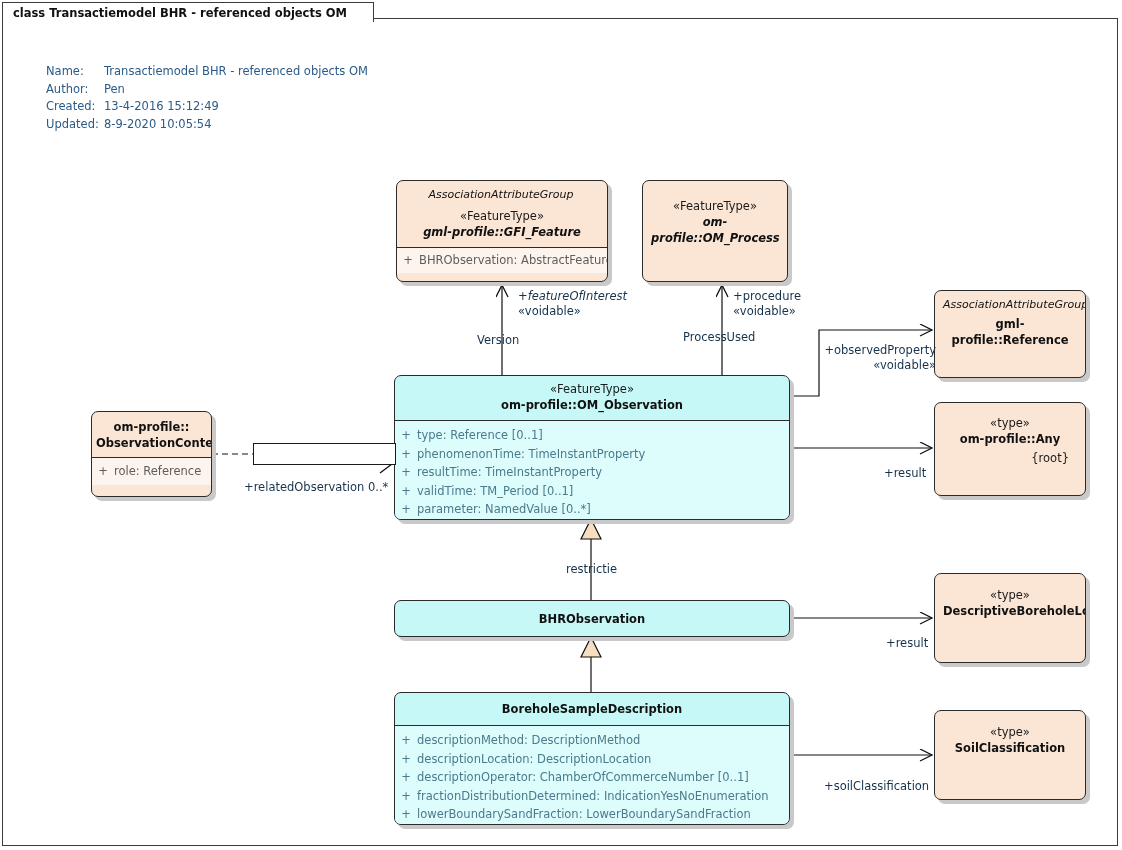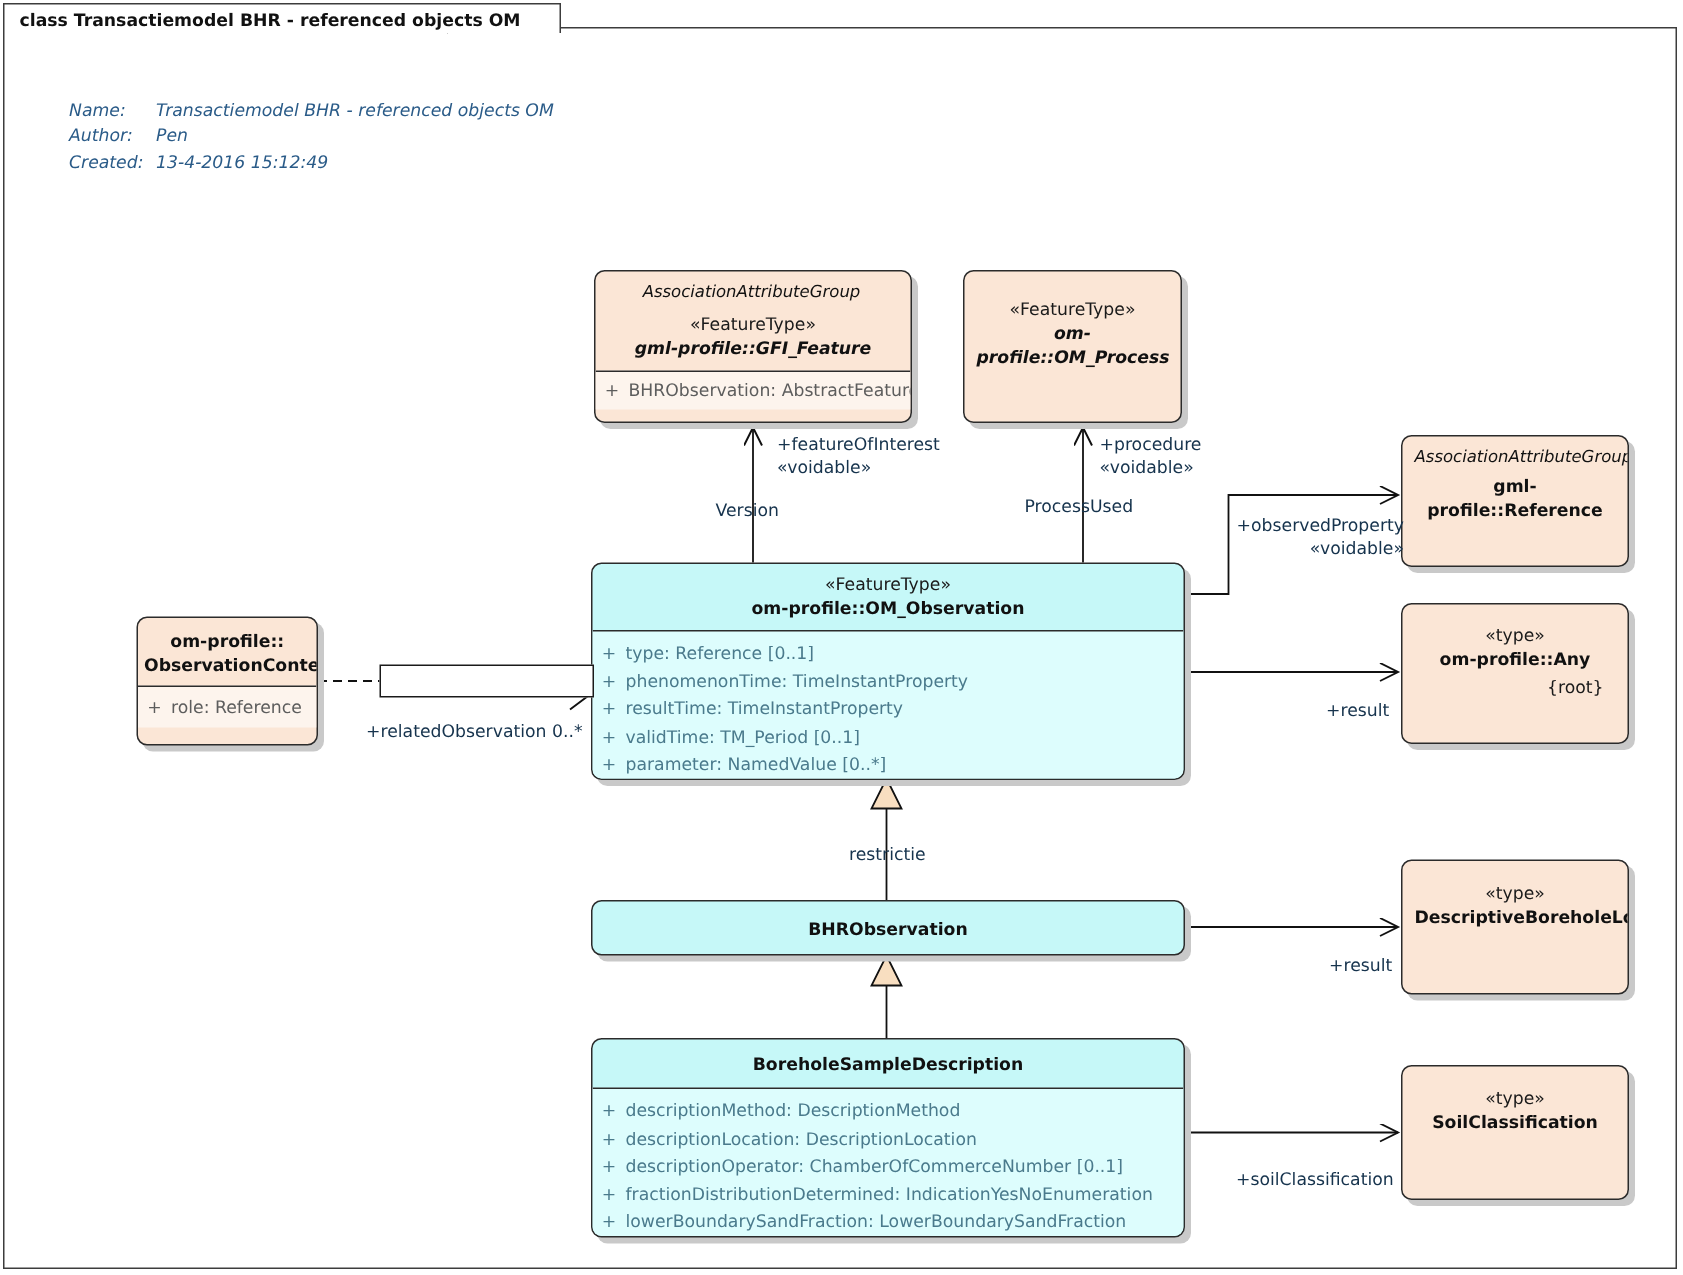--- a/index.html
+++ b/index.html
@@ -24,21 +24,21 @@
     font-size:11.5px;font-weight:bold;color:#111;
     white-space:nowrap;
     z-index:6;
   }
   .tab-slant{
     position:absolute;top:2px;left:297px;width:20px;height:21px;z-index:5;
   }
 
   
   .meta{position:absolute;left:46px;top:64px;font-size:11.5px;color:#2a5b88;}
-  .meta-row{display:flex;height:17.5px;align-items:center;font-style:italic;}
+  .meta-row{display:flex;height:17.5px;}
   .meta-key{width:58px;color:#2a5b88;}
   .meta-val{color:#2a5b88;}
 
   
   svg.edges{position:absolute;left:0;top:0;width:1122px;height:850px;overflow:visible;}
 
   
   .node{position:absolute;box-sizing:border-box;}
   .node .shadow{
     position:absolute;left:4px;top:4px;right:-4px;bottom:-4px;
@@ -97,20 +97,24 @@
       <span class="meta-val">Transactiemodel BHR - referenced objects OM</span>
     </div>
     <div class="meta-row">
       <span class="meta-key">Author:</span>
       <span class="meta-val">Pen</span>
     </div>
     <div class="meta-row">
       <span class="meta-key">Created:</span>
       <span class="meta-val">13-4-2016 15:12:49</span>
     </div>
+    <div class="meta-row">
+      <span class="meta-key">Updated:</span>
+      <span class="meta-val">8-9-2020 10:05:54</span>
+    </div>
   </div>
 
   <svg class="edges">
     <defs>
       <marker id="openarrow" markerWidth="16" markerHeight="16" refX="13" refY="6" orient="auto" markerUnits="userSpaceOnUse">
         <polyline points="1,0 13,6 1,12" fill="none" stroke="#111" stroke-width="1.3"></polyline>
       </marker>
       <marker id="openarrow-up" markerWidth="16" markerHeight="16" refX="13" refY="6" orient="auto" markerUnits="userSpaceOnUse">
         <polyline points="1,0 13,6 1,12" fill="none" stroke="#111" stroke-width="1.3"></polyline>
       </marker>
@@ -151,21 +155,21 @@
 
     <g>
       <line x1="790" y1="618" x2="932" y2="618" stroke="#111" stroke-width="1.2" marker-end="url(#openarrow)"></line>
     </g>
 
     <g>
       <line x1="790" y1="755" x2="932" y2="755" stroke="#111" stroke-width="1.2" marker-end="url(#openarrow)"></line>
     </g>
   </svg>
 
-  <div class="elabel" style="left:518px;top:289px;">+featureOfInterest</div>
+  <div class="elabel" style="left:518px;top:289px;font-style:italic;">+featureOfInterest</div>
   <div class="elabel" style="left:518px;top:304px;">«voidable»</div>
   <div class="elabel" style="left:477px;top:333px;">Version</div>
 
   <div class="elabel" style="left:733px;top:289px;">+procedure</div>
   <div class="elabel" style="left:733px;top:304px;">«voidable»</div>
   <div class="elabel" style="left:683px;top:330px;">ProcessUsed</div>
 
   <div class="elabel r" style="left:756px;top:343px;width:180px;">+observedProperty</div>
   <div class="elabel r" style="left:756px;top:358px;width:180px;">«voidable»</div>
 

